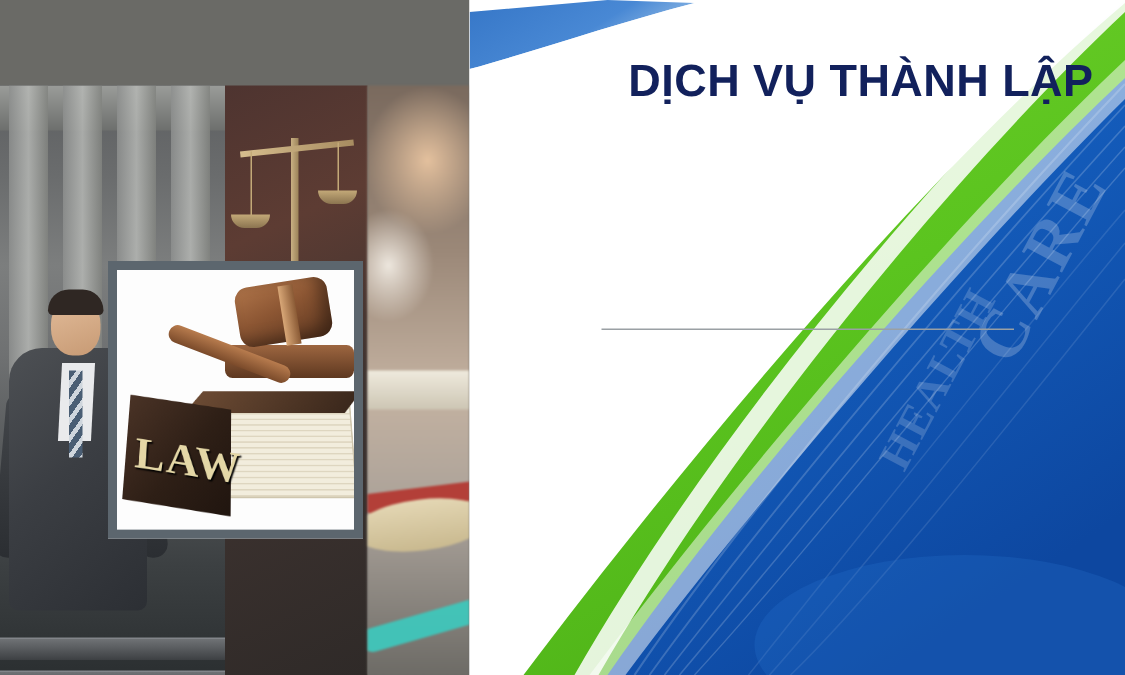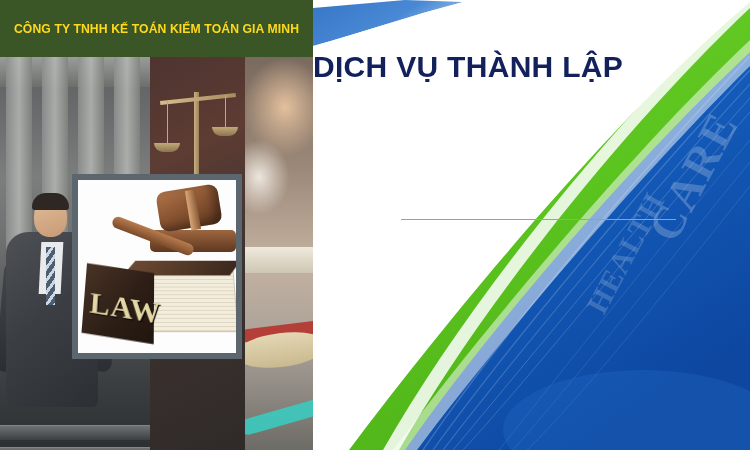--- a/index.html
+++ b/index.html
@@ -192,21 +192,21 @@
     letter-spacing:2px; white-space:nowrap; pointer-events:none;
   }
   .watermark2{
     position:absolute; right:58px; top:236px;
     font-family:"Liberation Serif", serif; font-size:30px; font-weight:700;
     color:rgba(255,255,255,.18); transform:rotate(-62deg);
     letter-spacing:1px; white-space:nowrap; pointer-events:none;
   }
 
   .title-block{
-    position:absolute; left:0; top:48px; width:416px; text-align:left;
+    position:absolute; left:0; top:36px; width:416px; text-align:right;
   }
   .title-block .ln{
     color:#12215c; font-size:30px; font-weight:700; line-height:1.25;
     letter-spacing:.3px; display:block;
   }
 
   .divider{
     position:absolute; left:88px; top:219px; width:275px; height:1px;
     background:#9aa0a4;
   }
@@ -271,23 +271,20 @@
       </div>
       <div class="law-book">
         <div class="pages"></div>
         <div class="cover-top"></div>
         <div class="spine">
           <span>LAW</span>
         </div>
       </div>
     </div>
 
-    <div class="header-bar">
-      <div class="htxt">CÔNG TY TNHH KẾ TOÁN KIỂM TOÁN GIA MINH</div>
-    </div>
   </div>
 
   <div class="right-panel">
 
     <svg class="rp-svg" viewBox="0 0 437 450" preserveAspectRatio="none">
       <defs>
         <linearGradient id="blueGrad" x1="0" y1="0" x2="0.6" y2="1">
           <stop offset="0%" stop-color="#1f6ed0"></stop>
           <stop offset="45%" stop-color="#1560c0"></stop>
           <stop offset="100%" stop-color="#0d47a0"></stop>

